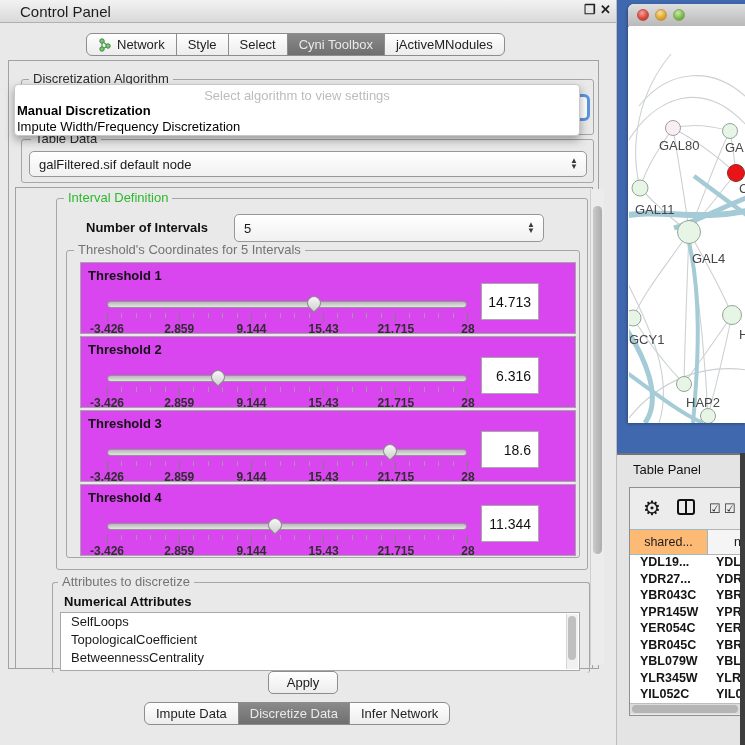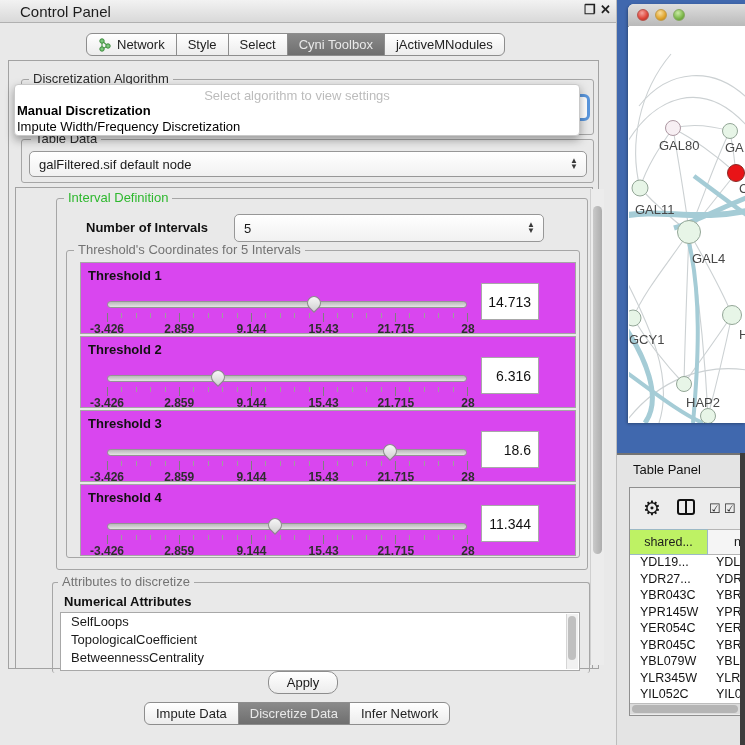--- a/index.html
+++ b/index.html
@@ -52,21 +52,21 @@
     border:1px solid #a8a8a8;font-size:14px;text-align:right;line-height:37px;
     padding-right:7px;box-sizing:border-box;color:#111;}
   
   #attr-list{position:absolute;left:52px;top:610px;width:518px;height:57px;background:#fff;
     border:1px solid #a8a8a8;overflow:hidden;font-size:13px;}
   #attr-list .li{padding-left:10px;line-height:18px;}
   #attr-scroll{position:absolute;right:1px;top:1px;width:11px;height:55px;background:#f1f1f1;border-left:1px solid #d5d5d5;}
   #attr-scroll .sthumb{position:absolute;left:1px;top:2px;width:8px;height:44px;border-radius:4px;background:#c0c0c0;}
   
   .button{position:absolute;background:linear-gradient(#ffffff,#ececec);border:1px solid #8d8d8d;
-    border-radius:10px;font-size:13px;text-align:center;cursor:default;}
+    border-radius:5px;font-size:13px;text-align:center;cursor:default;}
   
   #vscroll{position:absolute;left:581px;top:188px;width:13px;height:478px;background:#ececec;border-left:1px solid #cfcfcf;}
   #vscroll .sthumb{position:absolute;left:2px;top:17px;width:9px;height:348px;border-radius:5px;
     background:linear-gradient(to right,#c9c9c9,#adadad);}
   
   #popup{position:absolute;left:14px;top:84px;width:564px;height:50px;background:#fff;
     border:1px solid #c9c9c9;border-radius:4px;box-shadow:0 4px 10px rgba(0,0,0,.35);z-index:60;}
   #popup .ph{margin-top:3px;text-align:center;font-size:13px;color:#bcbcbc;}
   #popup .opt{font-size:13px;padding-left:2px;line-height:16px;color:#000;}
   #popup .opt.bold{font-weight:bold;}
@@ -88,26 +88,26 @@
   #tp-header{position:absolute;left:0;top:453px;width:128px;height:28px;background:#e4e4e4;border-top:2px solid #737373;}
   #tp-title{position:absolute;left:16px;top:7px;font-size:13px;color:#111;}
   #tp-body{position:absolute;left:12px;top:487px;width:116px;height:229px;background:#ececec;
     border:1px solid #8f8f8f;box-sizing:border-box;}
   #tp-toolbar{position:absolute;left:0;top:0;width:114px;height:41px;background:#ececec;}
   #gear{position:absolute;left:13px;top:8px;font-size:20px;color:#161616;}
   #colicon{position:absolute;left:47px;top:11px;width:18px;height:16px;border:2px solid #111;border-radius:3px;box-sizing:border-box;}
   #colicon div{position:absolute;left:6px;top:0;width:2px;height:12px;background:#111;}
   .cbicon{position:absolute;top:13px;font-size:13px;color:#222;}
   #tp-colhead{position:absolute;left:0;top:41px;width:114px;height:26px;display:flex;font-size:12.5px;}
-  #col-shared{width:78px;background:#bef264;border:1px solid #9cb9c6;border-left:none;
+  #col-shared{width:78px;background:#fdba74;border:1px solid #9cb9c6;border-left:none;
     text-align:center;line-height:24px;box-sizing:border-box;color:#1c1c1c;}
   #col-name{flex:1;background:#f5f5f5;border-top:1px solid #b5b5b5;border-bottom:1px solid #b5b5b5;
     line-height:24px;padding-left:26px;overflow:hidden;white-space:nowrap;color:#1c1c1c;}
   #tp-rows{position:absolute;left:0;top:67px;width:114px;height:148px;background:#fff;overflow:hidden;}
-  .trow{display:flex;height:16.5px;font-size:12.5px;font-weight:400;color:#141414;}
+  .trow{display:flex;height:16.5px;font-size:12.5px;font-weight:700;color:#141414;}
   .trow .c1{width:78px;padding-left:10px;box-sizing:border-box;overflow:hidden;white-space:nowrap;}
   .trow .c2{flex:1;padding-left:8px;overflow:hidden;white-space:nowrap;}
   #hscroll{position:absolute;left:0;top:215px;width:114px;height:11px;background:#dcdcdc;border-top:1px solid #bdbdbd;box-sizing:border-box;}
   #hscroll .sthumb{position:absolute;left:2px;top:1px;width:106px;height:8px;border-radius:4px;background:#b5b5b5;}
   #dark-strip{position:absolute;left:123px;top:453px;width:5px;height:292px;background:#3d3d3d;}
   svg text{font-family:"Liberation Sans",sans-serif;}
 </style>
 </head>
 <body>
 

